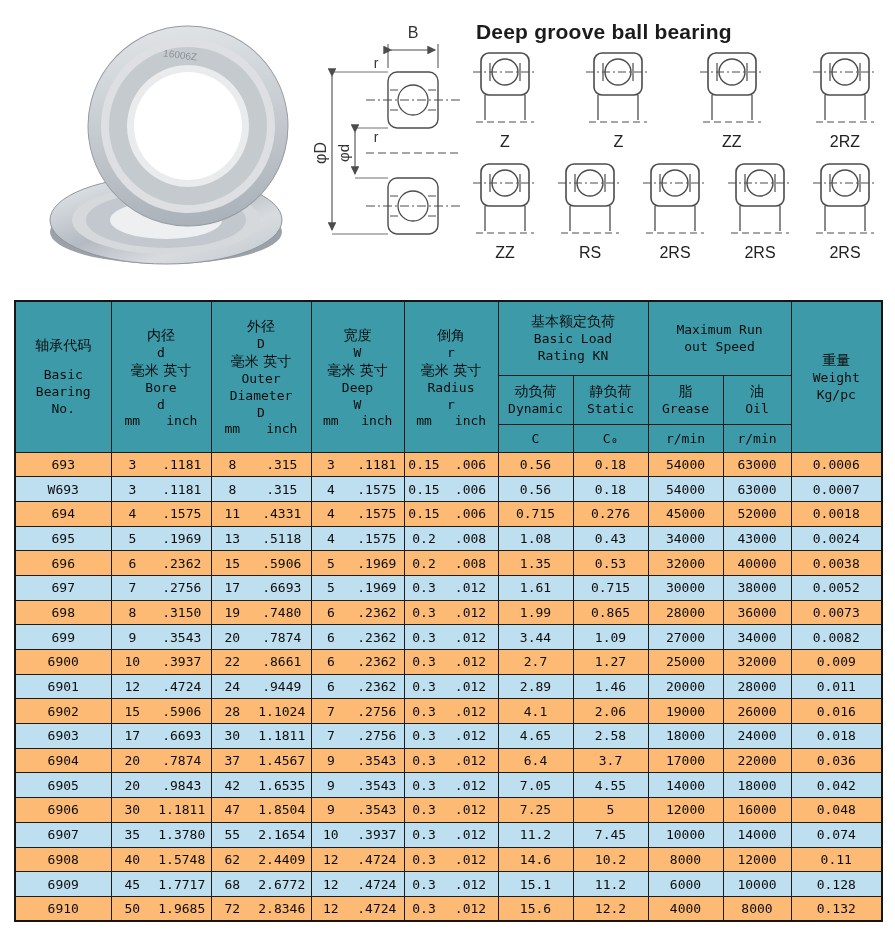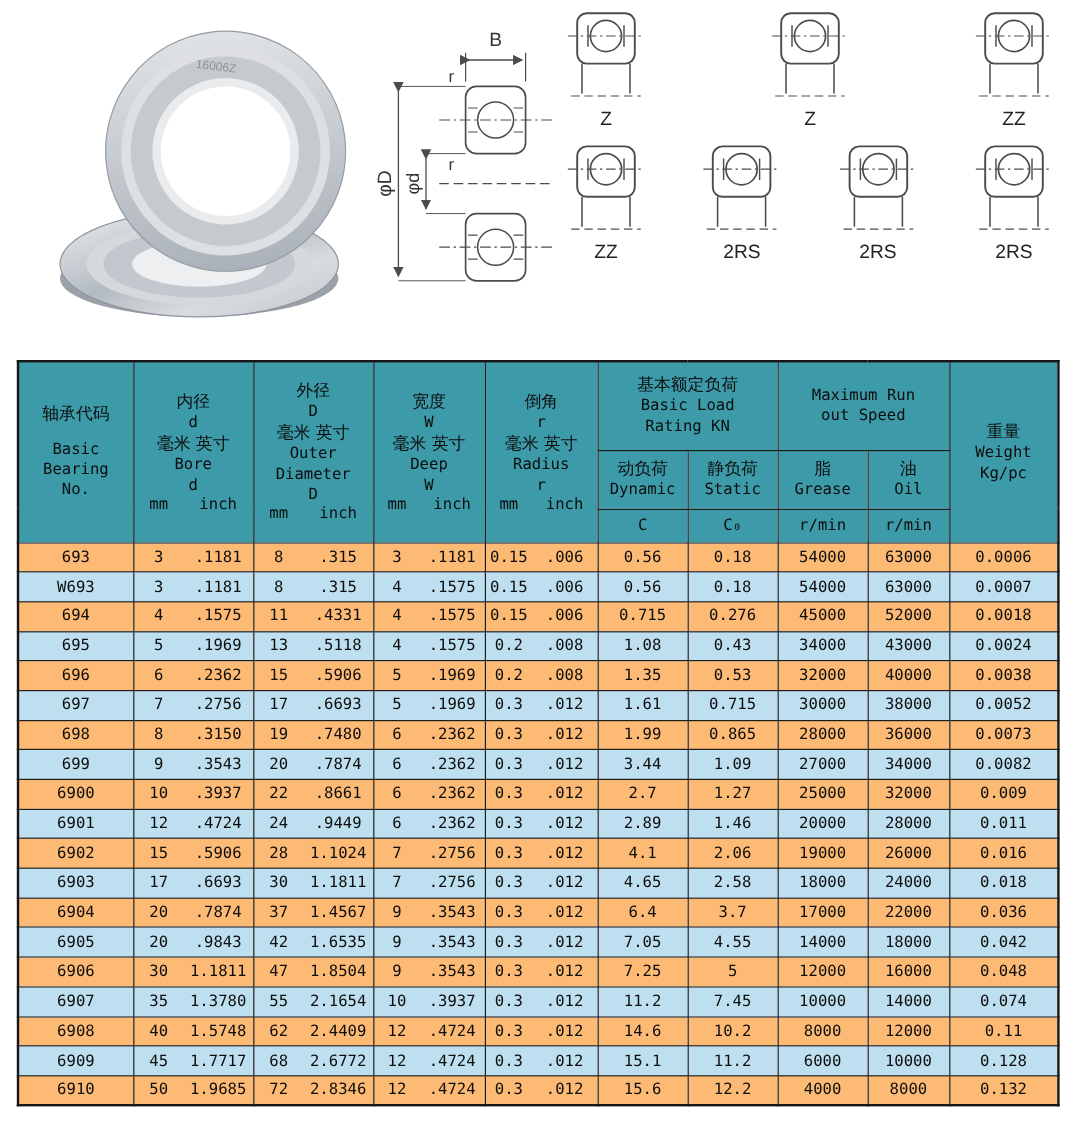--- a/index.html
+++ b/index.html
@@ -114,20 +114,21 @@
     <line x1="63" y1="108" x2="96" y2="108" class="svg-stroke" stroke-width=".8"></line>
     <line x1="63" y1="158" x2="96" y2="158" class="svg-stroke" stroke-width=".8"></line>
     <line x1="63" y1="112" x2="63" y2="154" class="svg-stroke" stroke-width="1.1" marker-start="url(#ah)" marker-end="url(#ah)"></line>
     <text class="dlabel" x="53" y="137" text-anchor="middle" font-size="15" transform="rotate(-90 53 133)">φd</text>
 
     <text class="dlabel" x="84" y="48" text-anchor="middle" font-size="14">r</text>
     <text class="dlabel" x="84" y="122" text-anchor="middle" font-size="14">r</text>
   </svg>
 
   <div class="types">
+    <div class="types-title">Deep groove ball bearing</div>
     <div class="icon-row">
       <div class="type-cell">
         <span class="icon-slot">
   <svg width="64" height="78" viewBox="0 0 64 78">
     <rect x="8" y="3" width="48" height="42" rx="8" class="svg-stroke" stroke-width="1.6"></rect>
     <circle cx="32" cy="22" r="13" class="svg-stroke" stroke-width="1.4"></circle>
     <line x1="17" y1="13" x2="17" y2="31" class="svg-stroke" stroke-width="1.2"></line>
     <line x1="47" y1="13" x2="47" y2="31" class="svg-stroke" stroke-width="1.2"></line>
     <line x1="0" y1="22" x2="64" y2="22" class="svg-stroke" stroke-width="1" stroke-dasharray="8 3 2 3"></line>
     <line x1="12" y1="45" x2="12" y2="70" class="svg-stroke" stroke-width="1.3"></line>
@@ -160,36 +161,66 @@
     <line x1="17" y1="13" x2="17" y2="31" class="svg-stroke" stroke-width="1.2"></line>
     <line x1="47" y1="13" x2="47" y2="31" class="svg-stroke" stroke-width="1.2"></line>
     <line x1="0" y1="22" x2="64" y2="22" class="svg-stroke" stroke-width="1" stroke-dasharray="8 3 2 3"></line>
     <line x1="12" y1="45" x2="12" y2="70" class="svg-stroke" stroke-width="1.3"></line>
     <line x1="52" y1="45" x2="52" y2="70" class="svg-stroke" stroke-width="1.3"></line>
     <line x1="3" y1="72" x2="61" y2="72" class="svg-stroke" stroke-width="1" stroke-dasharray="7 4"></line>
   </svg>
 </span>
         <div class="type-label">ZZ</div>
       </div>
+      <div class="type-cell">
+        <span class="icon-slot">
+  <svg width="64" height="78" viewBox="0 0 64 78">
+    <rect x="8" y="3" width="48" height="42" rx="8" class="svg-stroke" stroke-width="1.6"></rect>
+    <circle cx="32" cy="22" r="13" class="svg-stroke" stroke-width="1.4"></circle>
+    <line x1="17" y1="13" x2="17" y2="31" class="svg-stroke" stroke-width="1.2"></line>
+    <line x1="47" y1="13" x2="47" y2="31" class="svg-stroke" stroke-width="1.2"></line>
+    <line x1="0" y1="22" x2="64" y2="22" class="svg-stroke" stroke-width="1" stroke-dasharray="8 3 2 3"></line>
+    <line x1="12" y1="45" x2="12" y2="70" class="svg-stroke" stroke-width="1.3"></line>
+    <line x1="52" y1="45" x2="52" y2="70" class="svg-stroke" stroke-width="1.3"></line>
+    <line x1="3" y1="72" x2="61" y2="72" class="svg-stroke" stroke-width="1" stroke-dasharray="7 4"></line>
+  </svg>
+</span>
+        <div class="type-label">2RZ</div>
+      </div>
     </div>
     <div class="icon-row row2">
       <div class="type-cell">
         <span class="icon-slot">
   <svg width="64" height="78" viewBox="0 0 64 78">
     <rect x="8" y="3" width="48" height="42" rx="8" class="svg-stroke" stroke-width="1.6"></rect>
     <circle cx="32" cy="22" r="13" class="svg-stroke" stroke-width="1.4"></circle>
     <line x1="17" y1="13" x2="17" y2="31" class="svg-stroke" stroke-width="1.2"></line>
     <line x1="47" y1="13" x2="47" y2="31" class="svg-stroke" stroke-width="1.2"></line>
     <line x1="0" y1="22" x2="64" y2="22" class="svg-stroke" stroke-width="1" stroke-dasharray="8 3 2 3"></line>
     <line x1="12" y1="45" x2="12" y2="70" class="svg-stroke" stroke-width="1.3"></line>
     <line x1="52" y1="45" x2="52" y2="70" class="svg-stroke" stroke-width="1.3"></line>
     <line x1="3" y1="72" x2="61" y2="72" class="svg-stroke" stroke-width="1" stroke-dasharray="7 4"></line>
   </svg>
 </span>
         <div class="type-label">ZZ</div>
+      </div>
+      <div class="type-cell">
+        <span class="icon-slot">
+  <svg width="64" height="78" viewBox="0 0 64 78">
+    <rect x="8" y="3" width="48" height="42" rx="8" class="svg-stroke" stroke-width="1.6"></rect>
+    <circle cx="32" cy="22" r="13" class="svg-stroke" stroke-width="1.4"></circle>
+    <line x1="17" y1="13" x2="17" y2="31" class="svg-stroke" stroke-width="1.2"></line>
+    <line x1="47" y1="13" x2="47" y2="31" class="svg-stroke" stroke-width="1.2"></line>
+    <line x1="0" y1="22" x2="64" y2="22" class="svg-stroke" stroke-width="1" stroke-dasharray="8 3 2 3"></line>
+    <line x1="12" y1="45" x2="12" y2="70" class="svg-stroke" stroke-width="1.3"></line>
+    <line x1="52" y1="45" x2="52" y2="70" class="svg-stroke" stroke-width="1.3"></line>
+    <line x1="3" y1="72" x2="61" y2="72" class="svg-stroke" stroke-width="1" stroke-dasharray="7 4"></line>
+  </svg>
+</span>
+        <div class="type-label">RS</div>
       </div>
       <div class="type-cell">
         <span class="icon-slot">
   <svg width="64" height="78" viewBox="0 0 64 78">
     <rect x="8" y="3" width="48" height="42" rx="8" class="svg-stroke" stroke-width="1.6"></rect>
     <circle cx="32" cy="22" r="13" class="svg-stroke" stroke-width="1.4"></circle>
     <line x1="17" y1="13" x2="17" y2="31" class="svg-stroke" stroke-width="1.2"></line>
     <line x1="47" y1="13" x2="47" y2="31" class="svg-stroke" stroke-width="1.2"></line>
     <line x1="0" y1="22" x2="64" y2="22" class="svg-stroke" stroke-width="1" stroke-dasharray="8 3 2 3"></line>
     <line x1="12" y1="45" x2="12" y2="70" class="svg-stroke" stroke-width="1.3"></line>

